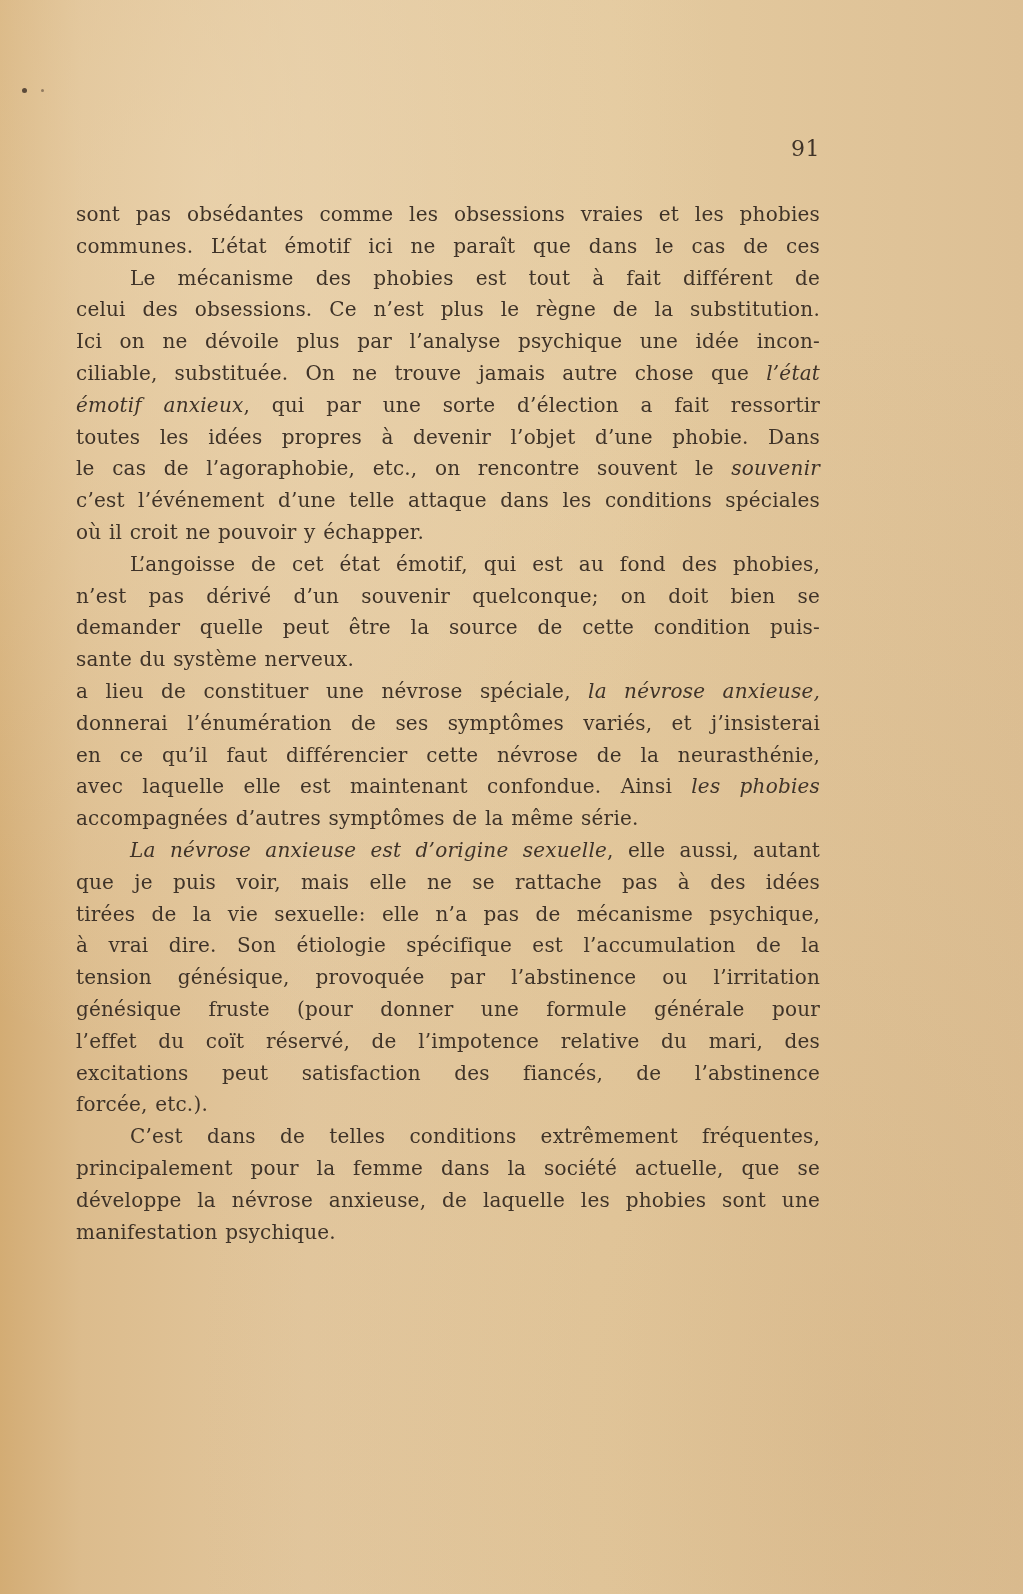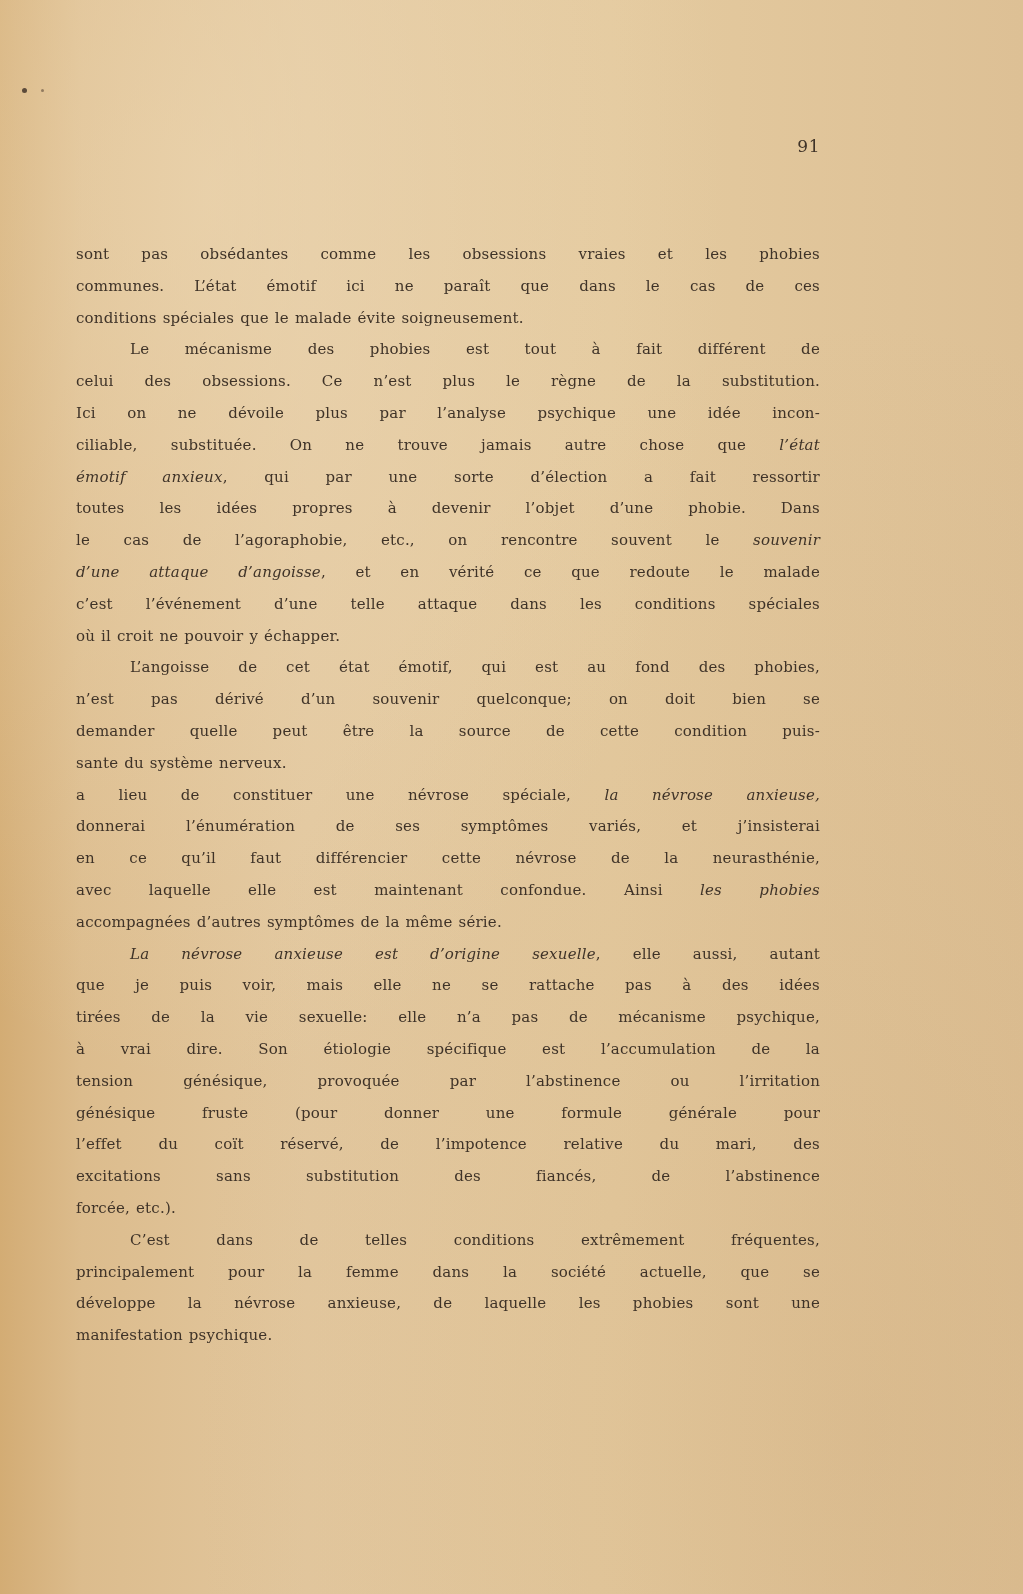--- a/index.html
+++ b/index.html
@@ -25,35 +25,34 @@
     }
     .speck {
       position: absolute;
       border-radius: 50%;
       background: #5b4a3a;
     }
     .page-number {
       position: absolute;
       top: 136px;
       right: 203px;
-      font-size: 17px;
+      font-size: 22px;
       color: #3f3328;
       letter-spacing: 0.5px;
     }
     .text-block {
       position: absolute;
       left: 76px;
       top: 199px;
       width: 744px;
-      font-size: 15px;
+      font-size: 20px;
       line-height: 31.8px;
       text-align: justify;
       letter-spacing: 0.2px;
       word-spacing: 1px;
-      margin-top: 40px;
     }
     .para {
       margin: 0;
       text-align: justify;
     }
     em {
       font-family: "DejaVu Serif", "Liberation Serif", serif;
     }
     .line {
       display: block;
@@ -74,31 +73,29 @@
 <div class="page">
   <span class="speck" style="left:22px;top:88px;width:5px;height:5px;"></span>
   <span class="speck" style="left:41px;top:89px;width:3px;height:3px;opacity:0.6;"></span>
 
   <div class="page-number">91</div>
 
   <div class="text-block" id="text-block">
       <div class="para">
         <span class="line"><span>sont pas obsédantes comme les obsessions vraies et les phobies</span></span>
         <span class="line"><span>communes. L’état émotif ici ne paraît que dans le cas de ces</span></span>
-        <span class="line end"><span>conditions spéciales que le malade évite soigneusement.</span></span>
       </div>
       <div class="para">
         <span class="line first"><span>Le mécanisme des phobies est tout à fait différent de</span></span>
         <span class="line"><span>celui des obsessions. Ce n’est plus le règne de la substitution.</span></span>
         <span class="line"><span>Ici on ne dévoile plus par l’analyse psychique une idée incon-</span></span>
         <span class="line"><span>ciliable, substituée. On ne trouve jamais autre chose que </span><em>l’état</em></span>
         <span class="line"><em>émotif anxieux</em><span>, qui par une sorte d’élection a fait ressortir</span></span>
         <span class="line"><span>toutes les idées propres à devenir l’objet d’une phobie. Dans</span></span>
         <span class="line"><span>le cas de l’agoraphobie, etc., on rencontre souvent le </span><em>souvenir</em></span>
-        <span class="line"><em>d’une attaque d’angoisse</em><span>, et en vérité ce que redoute le malade</span></span>
         <span class="line"><span>c’est l’événement d’une telle attaque dans les conditions spéciales</span></span>
         <span class="line end"><span>où il croit ne pouvoir y échapper.</span></span>
       </div>
       <div class="para">
         <span class="line first"><span>L’angoisse de cet état émotif, qui est au fond des phobies,</span></span>
         <span class="line"><span>n’est pas dérivé d’un souvenir quelconque; on doit bien se</span></span>
         <span class="line"><span>demander quelle peut être la source de cette condition puis-</span></span>
         <span class="line end"><span>sante du système nerveux.</span></span>
       </div>
       <div class="para">
@@ -109,21 +106,21 @@
         <span class="line end"><span>accompagnées d’autres symptômes de la même série.</span></span>
       </div>
       <div class="para">
         <span class="line first"><em>La névrose anxieuse est d’origine sexuelle</em><span>, elle aussi, autant</span></span>
         <span class="line"><span>que je puis voir, mais elle ne se rattache pas à des idées</span></span>
         <span class="line"><span>tirées de la vie sexuelle: elle n’a pas de mécanisme psychique,</span></span>
         <span class="line"><span>à vrai dire. Son étiologie spécifique est l’accumulation de la</span></span>
         <span class="line"><span>tension génésique, provoquée par l’abstinence ou l’irritation</span></span>
         <span class="line"><span>génésique fruste (pour donner une formule générale pour</span></span>
         <span class="line"><span>l’effet du coït réservé, de l’impotence relative du mari, des</span></span>
-        <span class="line"><span>excitations sans substitution des fiancés, de l’abstinence</span></span>
+        <span class="line"><span>excitations peut satisfaction des fiancés, de l’abstinence</span></span>
         <span class="line end"><span>forcée, etc.).</span></span>
       </div>
       <div class="para">
         <span class="line first"><span>C’est dans de telles conditions extrêmement fréquentes,</span></span>
         <span class="line"><span>principalement pour la femme dans la société actuelle, que se</span></span>
         <span class="line"><span>développe la névrose anxieuse, de laquelle les phobies sont une</span></span>
         <span class="line end"><span>manifestation psychique.</span></span>
       </div>
     </div>
 </div>

